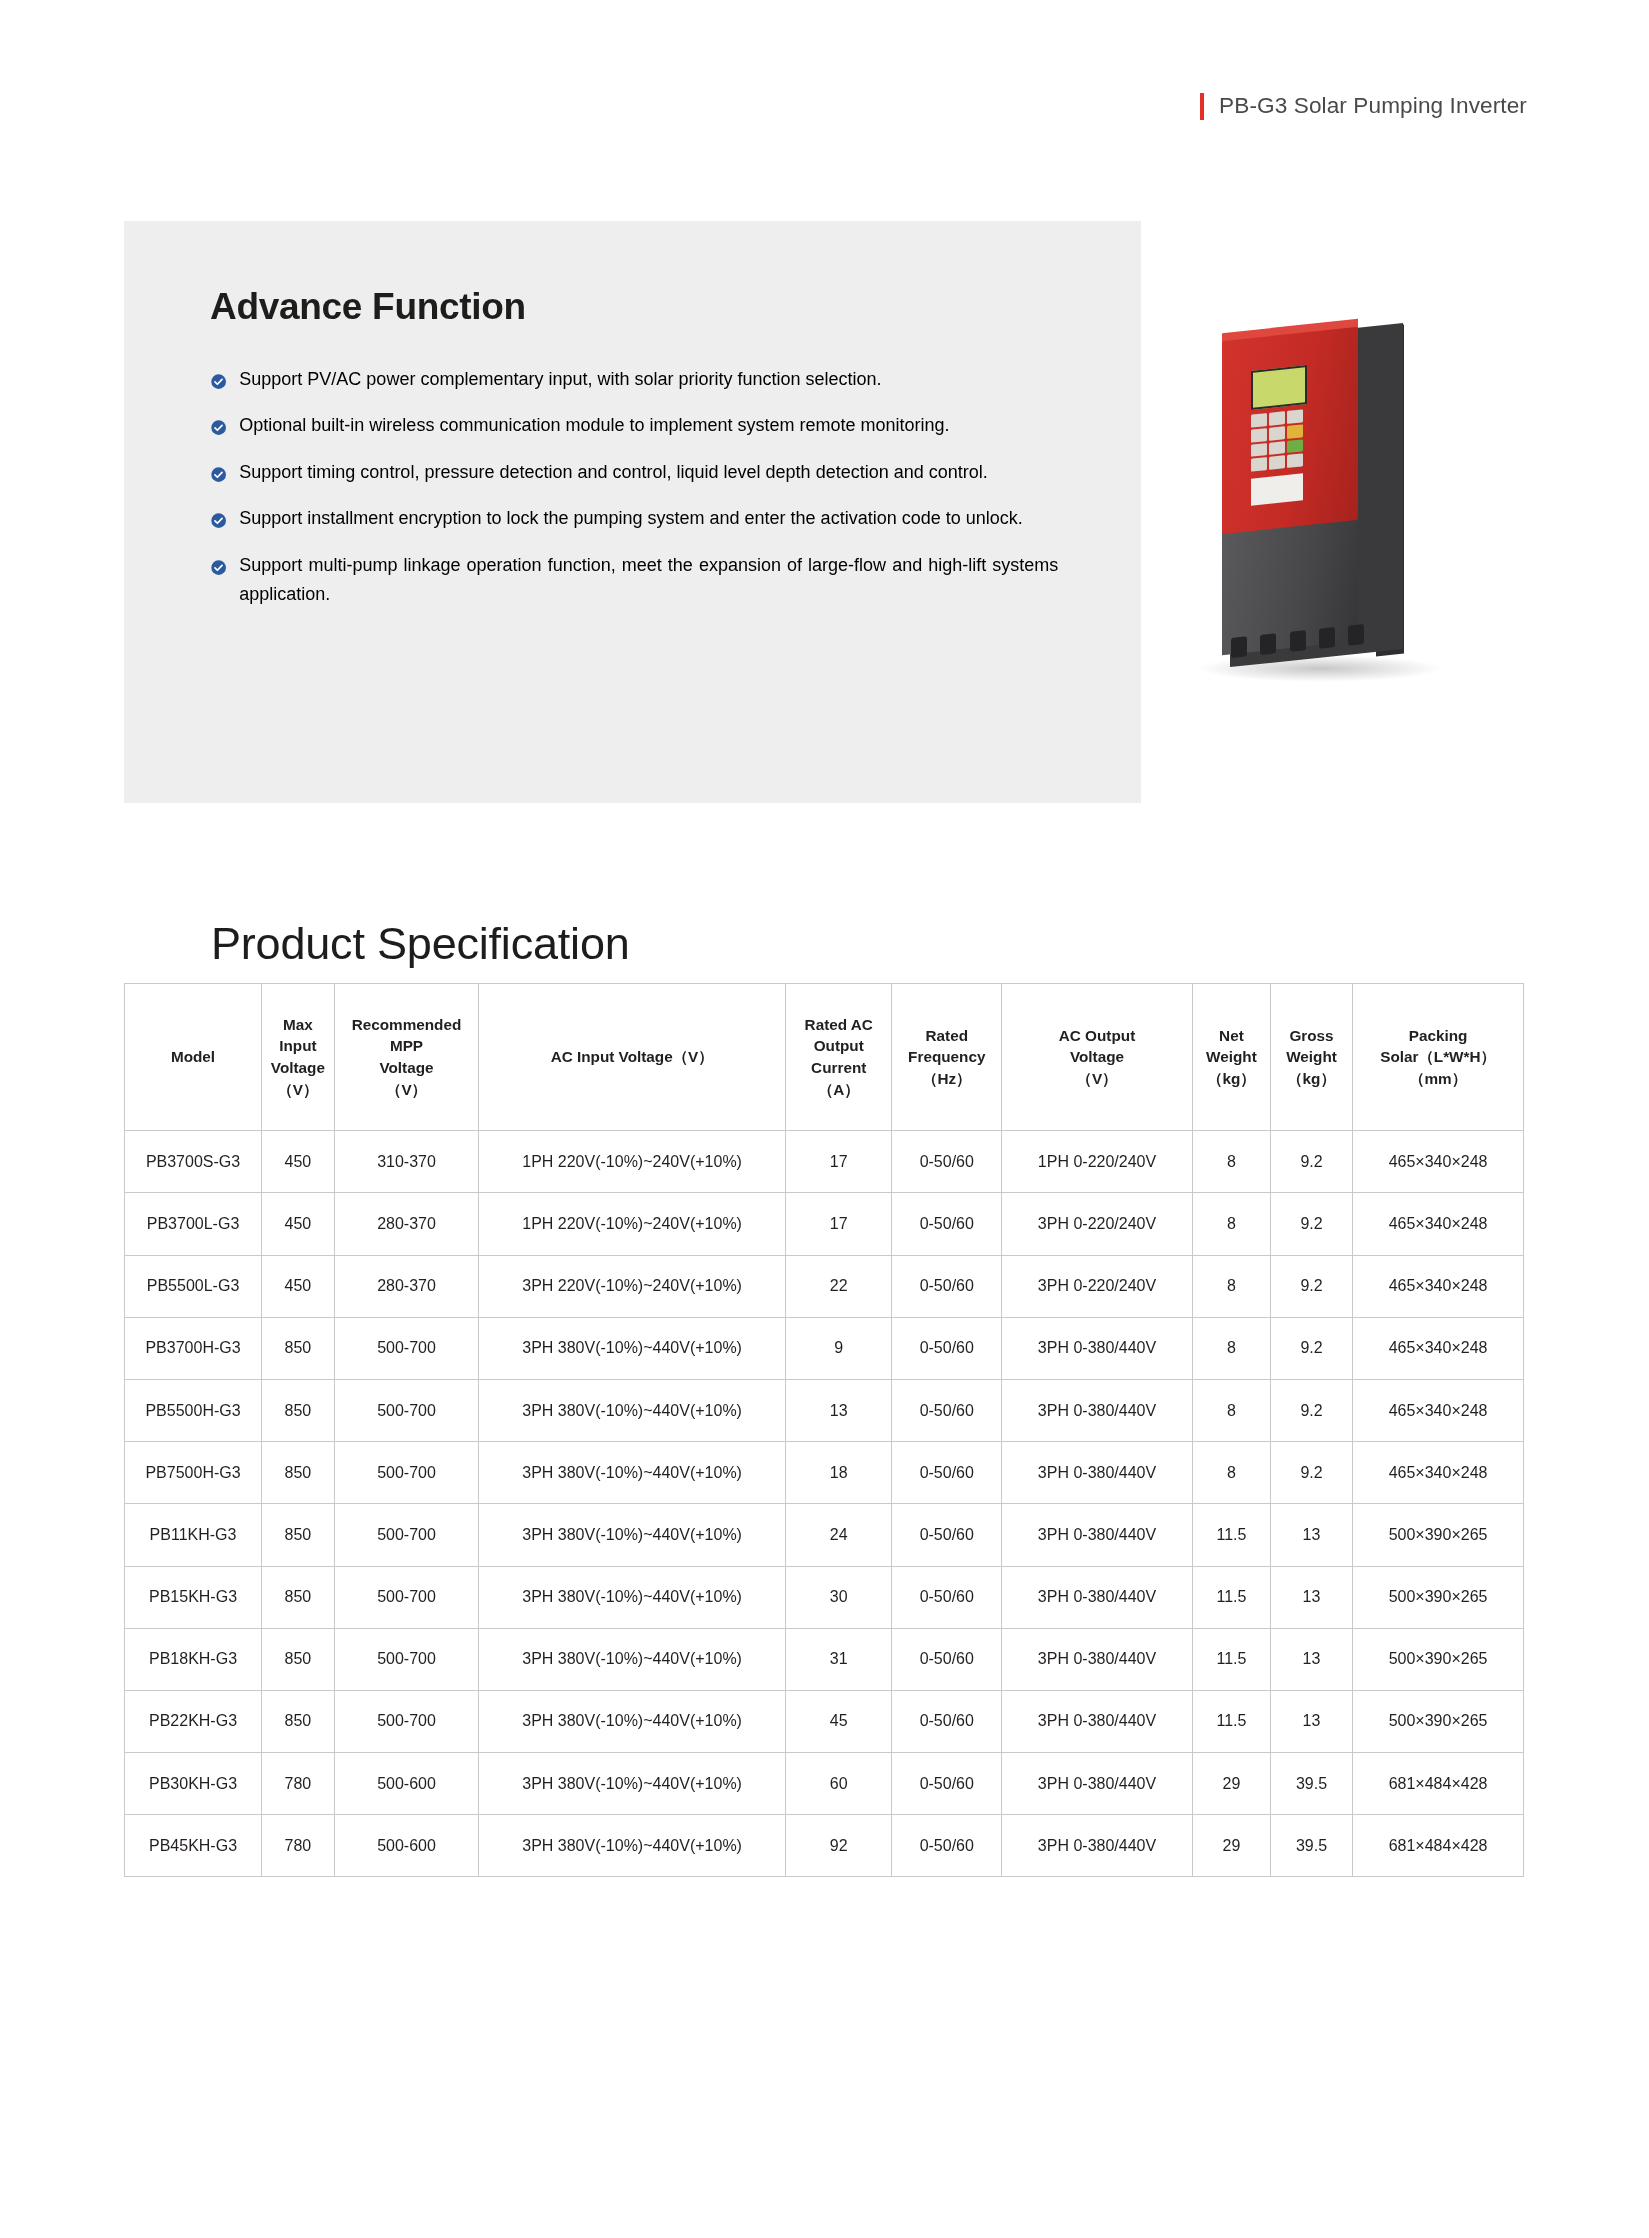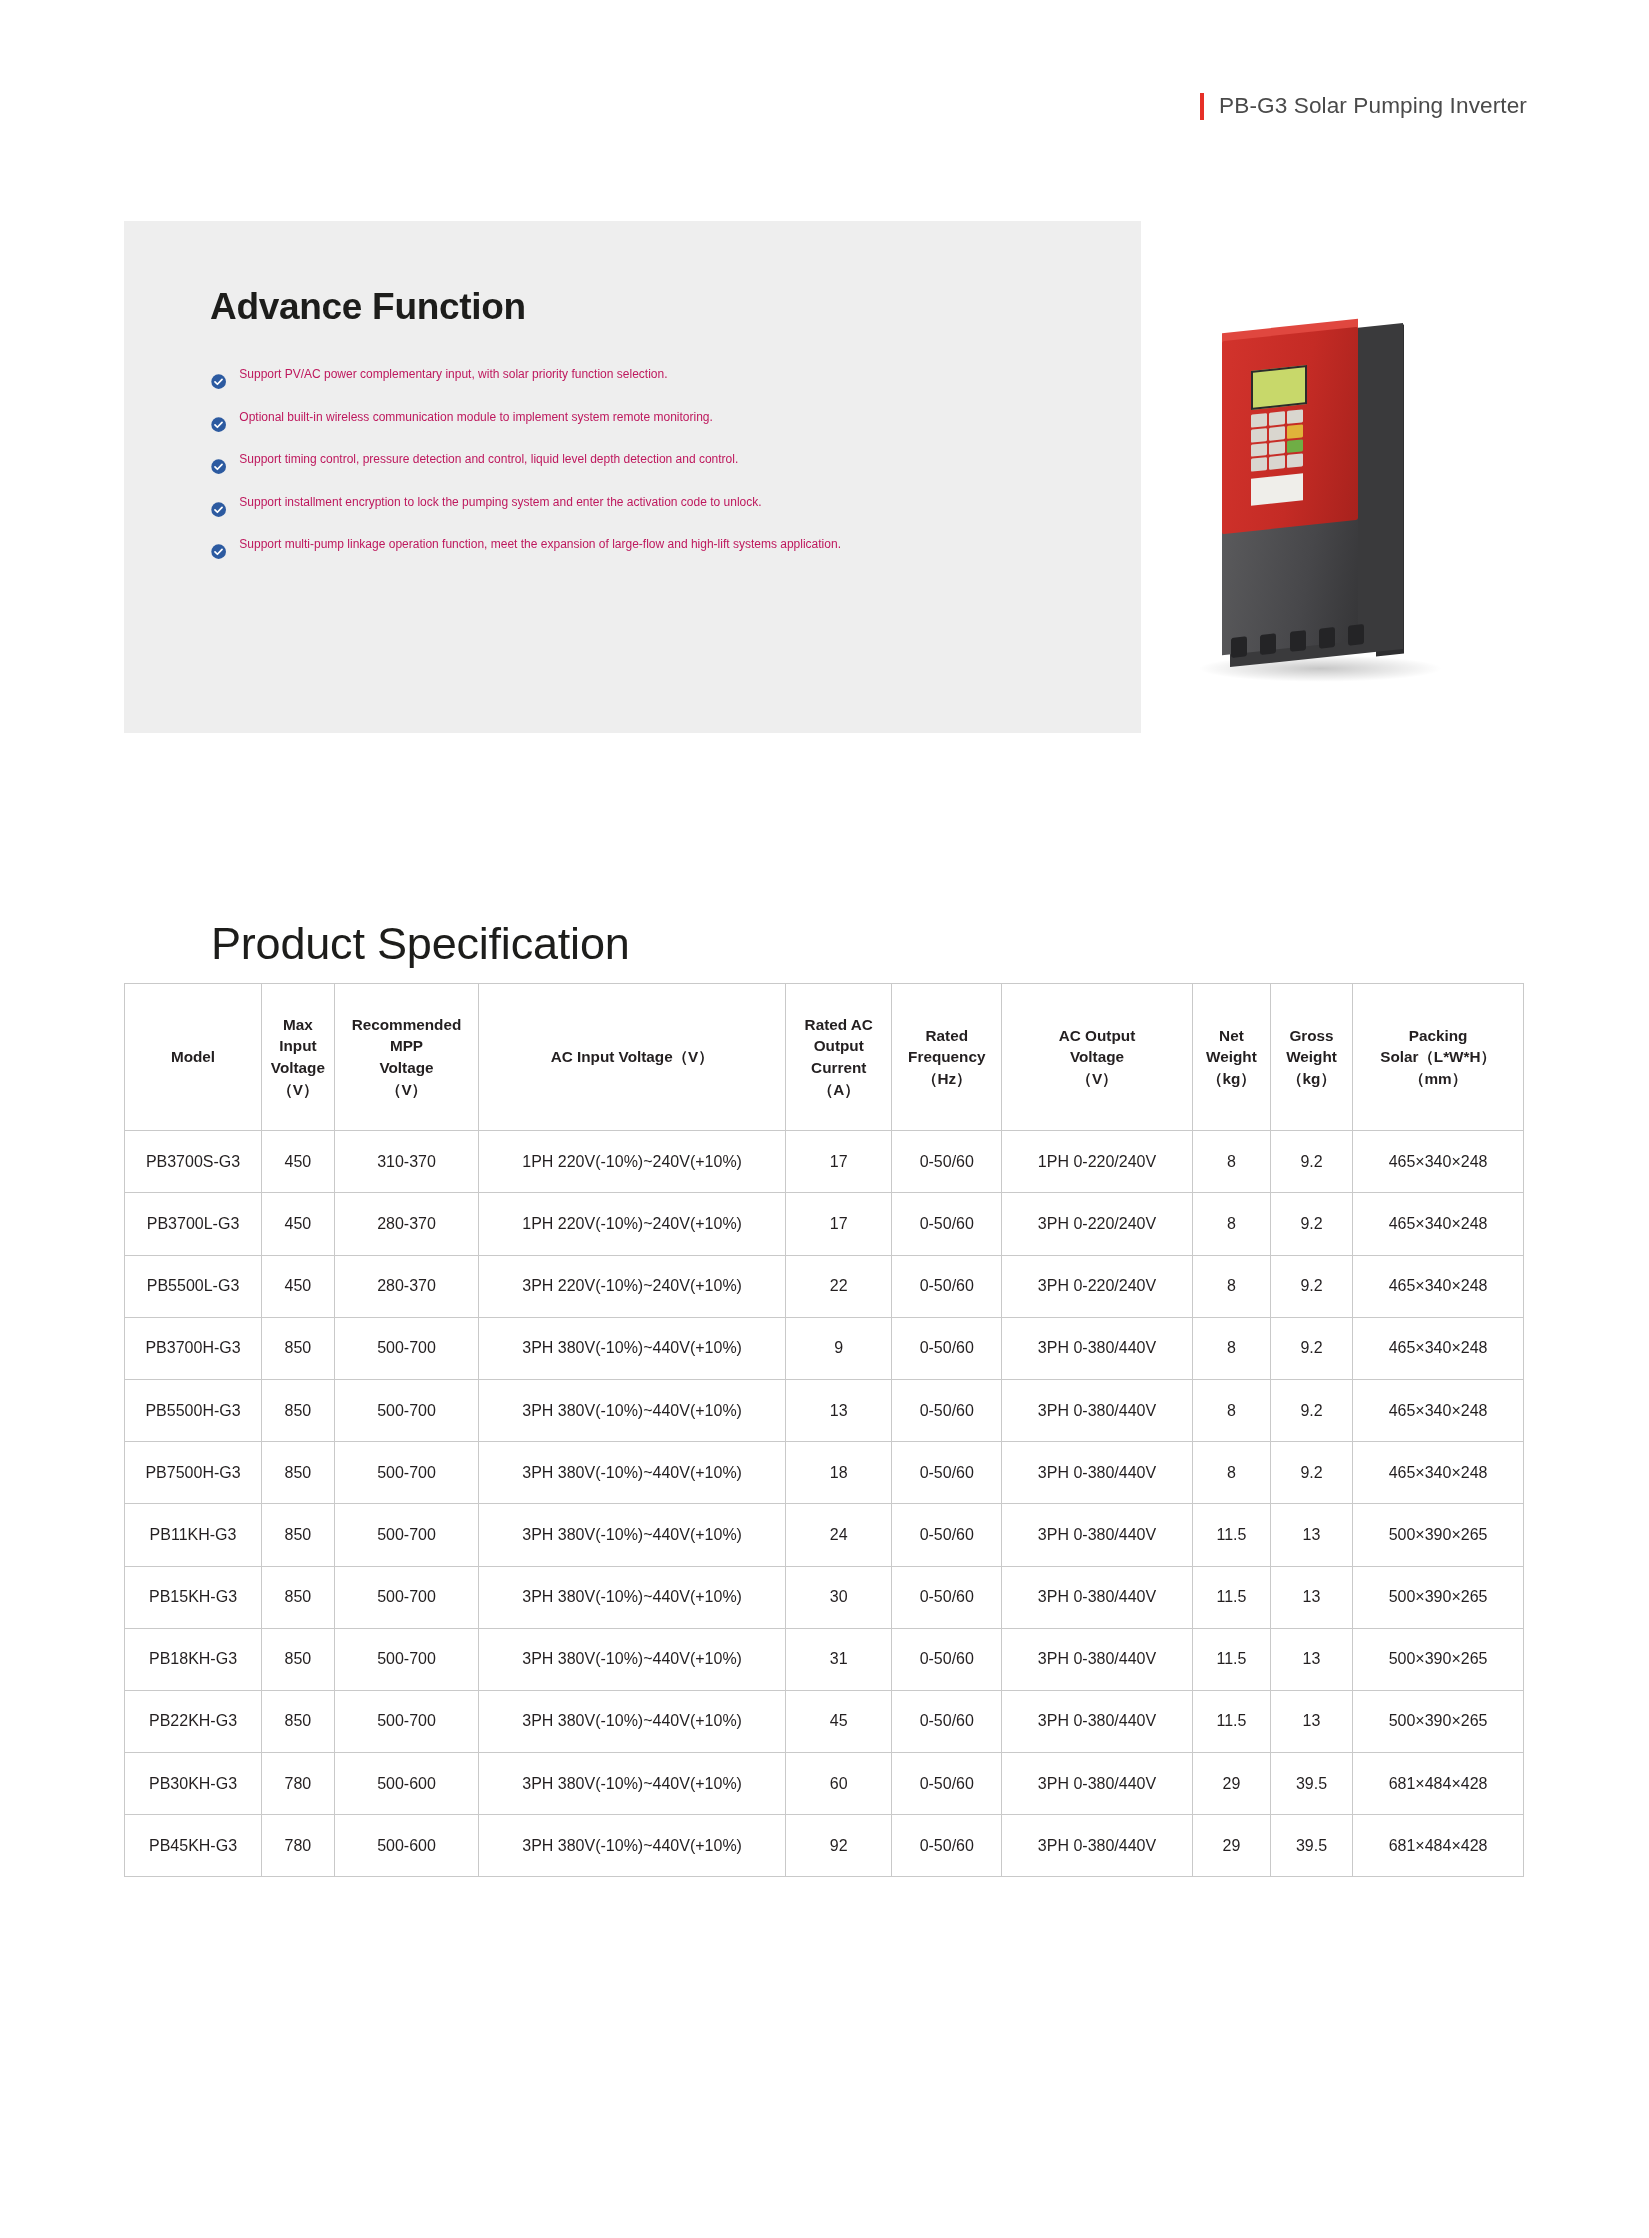--- a/index.html
+++ b/index.html
@@ -38,21 +38,21 @@
     white-space: nowrap;
     text-align: right;
   }
 
   
   .advance-panel {
     position: absolute;
     left: 124px;
     top: 221px;
     width: 1017px;
-    height: 512px;
+    height: 582px;
     background: #eeeeee;
   }
   .advance-title {
     position: absolute;
     left: 86px;
     top: 65px;
     font-size: 37px;
     font-weight: bold;
     color: #1d1d1b;
     letter-spacing: -0.3px;
@@ -70,23 +70,23 @@
   }
   .bullet-icon {
     flex: 0 0 auto;
     width: 17.3px;
     height: 17.3px;
     margin-top: 8px;
     margin-right: 12px;
   }
   .bullet-icon svg { display: block; }
   .bullet-text {
-    font-size: 12px;
+    font-size: 18px;
     line-height: 1.62;
-    color: #be185d;
+    color: #000000;
     text-align: justify;
     text-justify: inter-word;
     width: 819px;
   }
 
   
   .product-image {
     position: absolute;
     left: 1190px;
     top: 319px;

